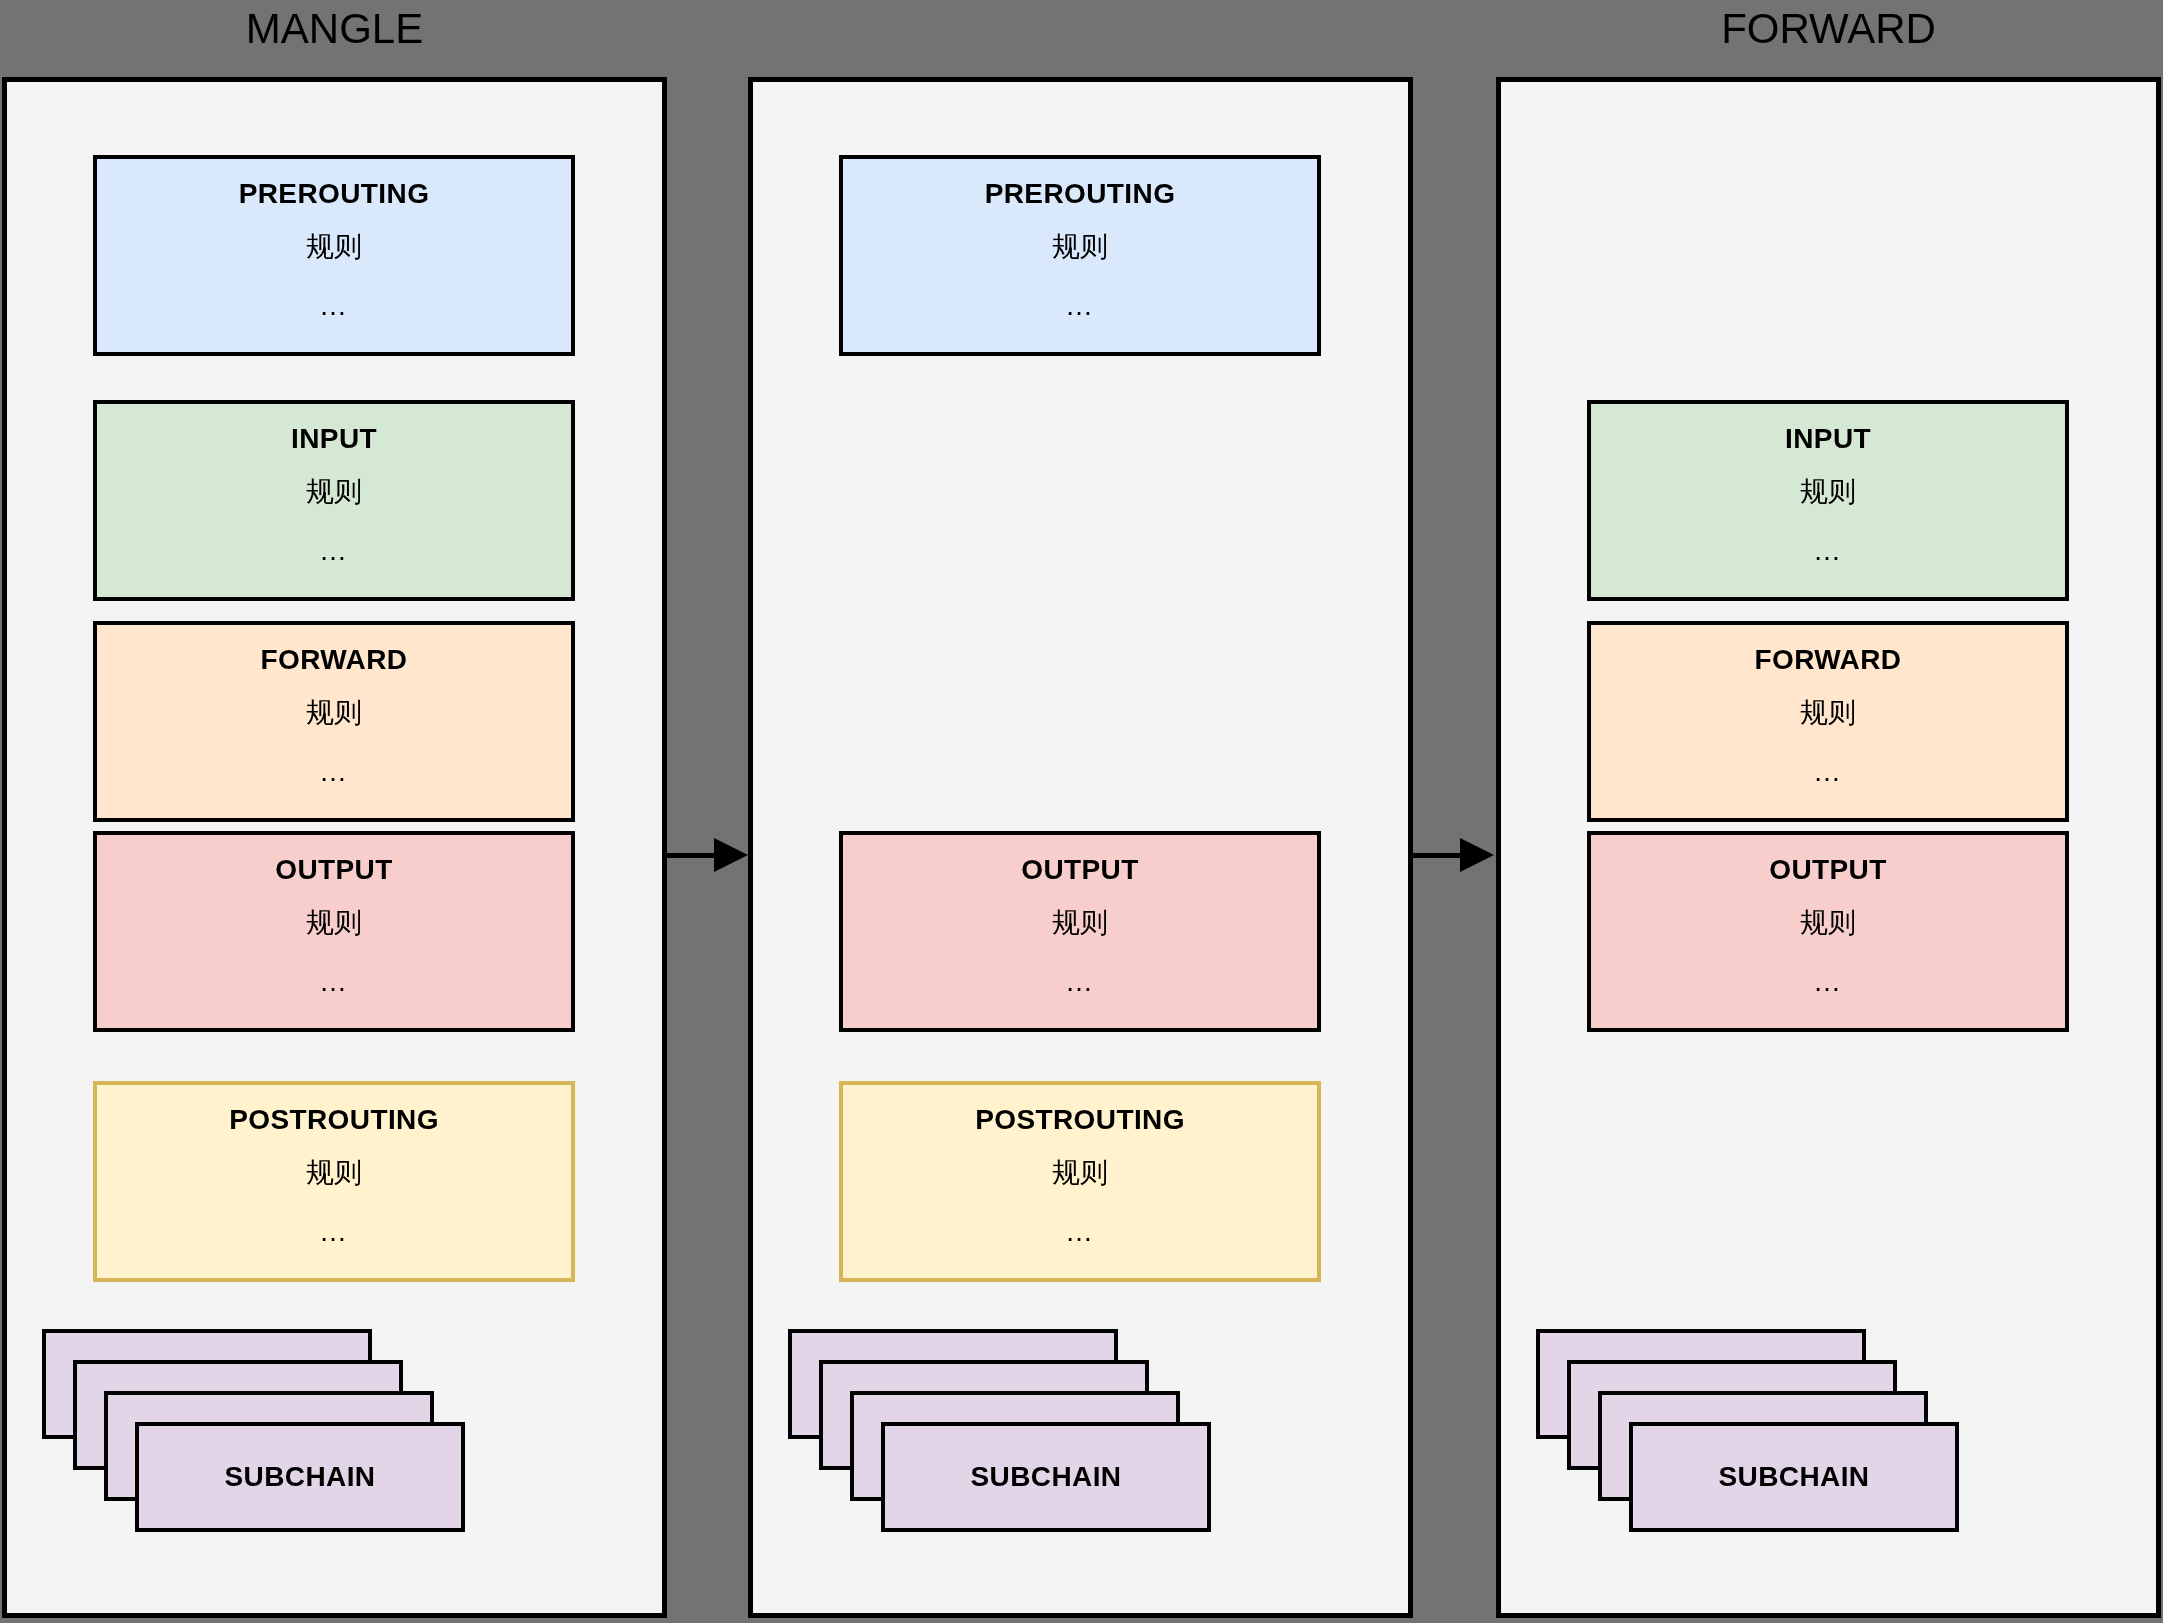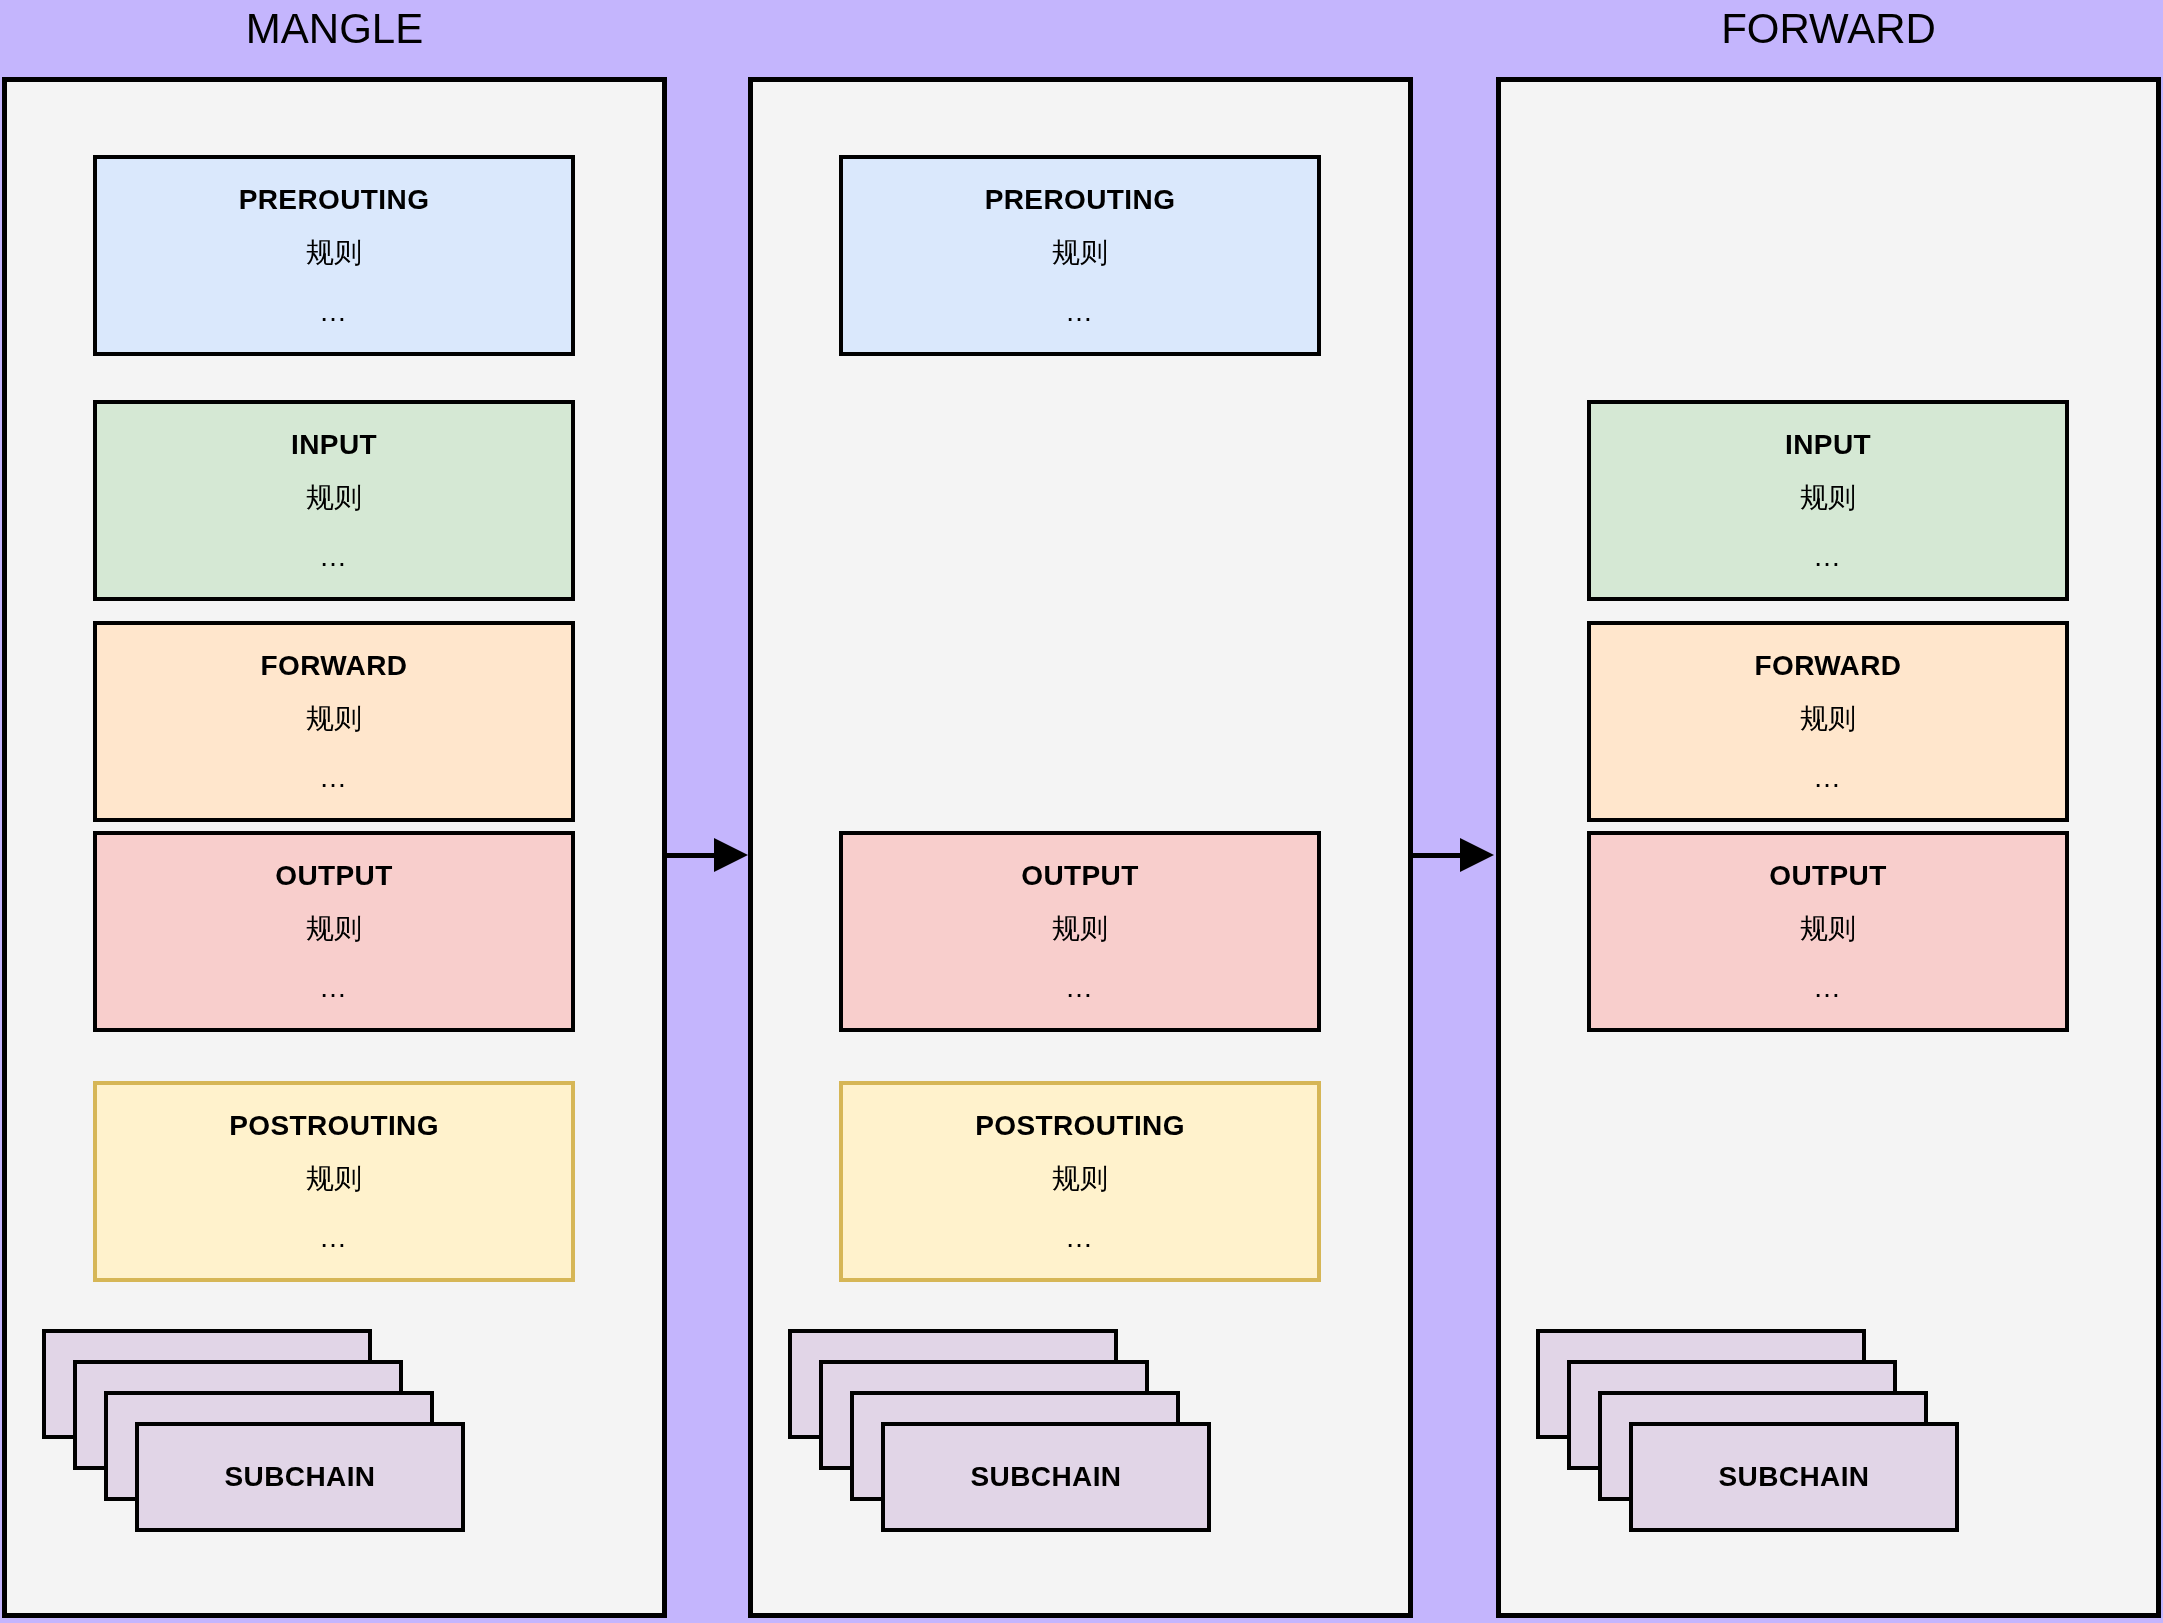--- a/index.html
+++ b/index.html
@@ -8,21 +8,21 @@
     background: #ffffff;
   }
   body {
     font-family: "Liberation Sans", sans-serif;
     color: #000000;
   }
   #canvas {
     position: relative;
     width: 2163px;
     height: 1623px;
-    background: #c4b5fd;
+    background: #737373;
     overflow: hidden;
   }
 
   
   .table-title {
     position: absolute;
     font-size: 42px;
     font-weight: 400;
     color: #000000;
     text-align: center;
@@ -39,21 +39,21 @@
   }
 
   
   .chain-box {
     position: absolute;
     box-sizing: border-box;
     border: 4px solid #000000;
     display: flex;
     flex-direction: column;
     align-items: center;
-    padding-top: 26px;
+    padding-top: 20px;
   }
   .chain-name {
     font-size: 28px;
     font-weight: bold;
     letter-spacing: 0.4px;
     line-height: 1.1;
   }
   .chain-rule {
     font-size: 28px;
     font-weight: 400;

